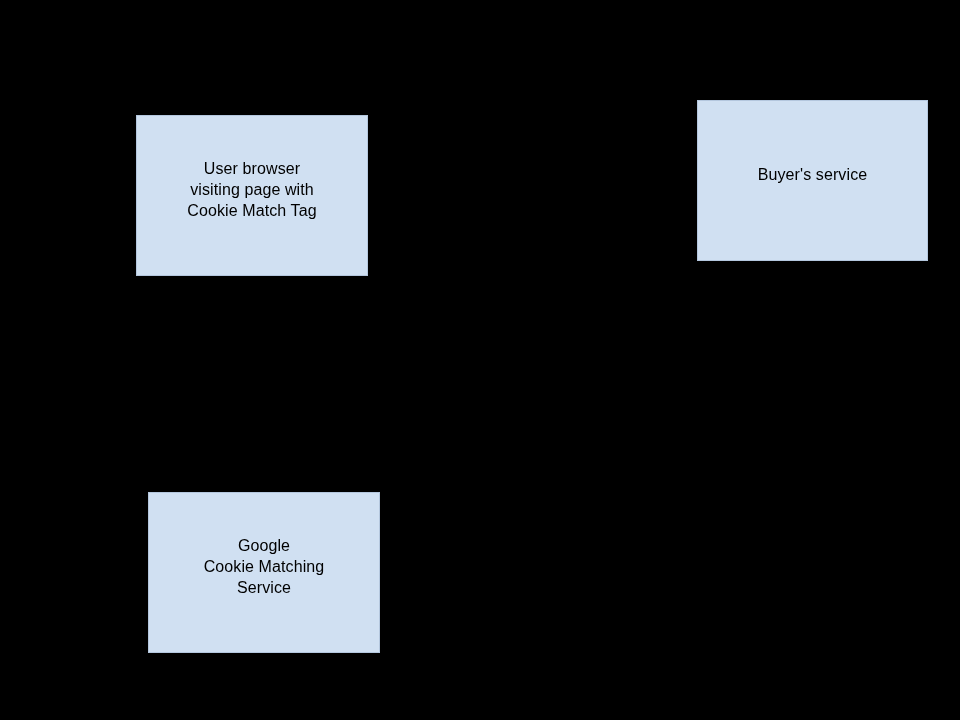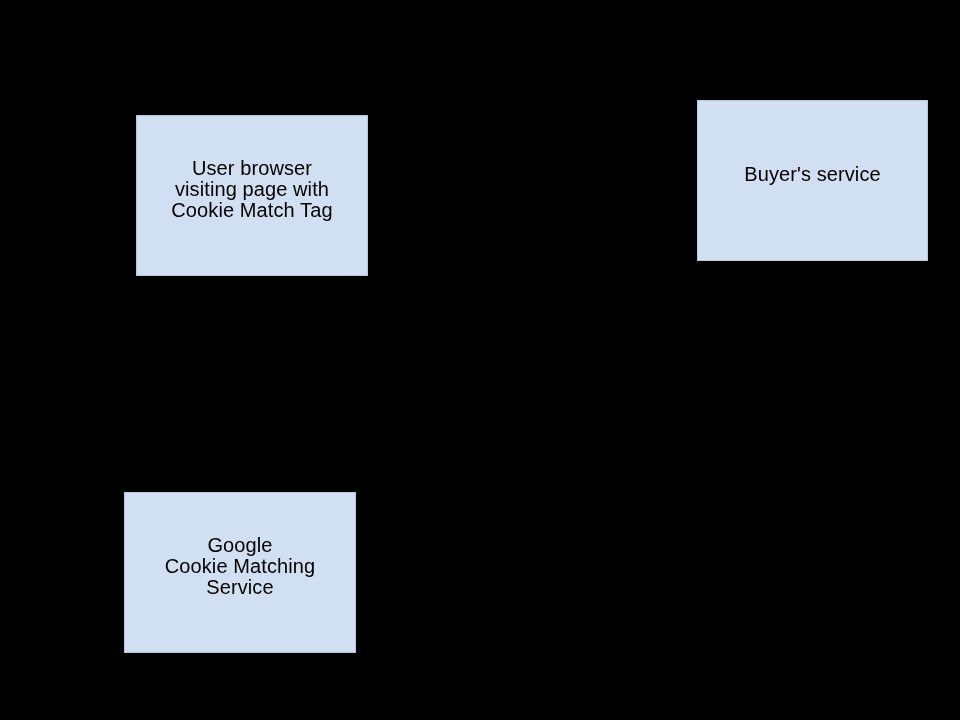--- a/index.html
+++ b/index.html
@@ -28,21 +28,21 @@
     align-items: center;
     justify-content: center;
     overflow: hidden;
   }
 
   .node-label {
     display: block;
     width: 100%;
     text-align: center;
     color: #000000;
-    font-size: 20px;
+    font-size: 16px;
     line-height: 21px;
     font-weight: normal;
     white-space: pre-line;
     letter-spacing: 0.1px;
     
     transform: translateY(-6px);
   }
 
   
   #node-user-browser {
@@ -53,21 +53,21 @@
   }
 
   #node-buyers-service {
     left: 697px;
     top: 100px;
     width: 231px;
     height: 161px;
   }
 
   #node-google-cookie-matching-service {
-    left: 124px;
+    left: 148px;
     top: 492px;
     width: 232px;
     height: 161px;
   }
 </style>
 </head>
 <body>
 
 <div id="canvas">
 

